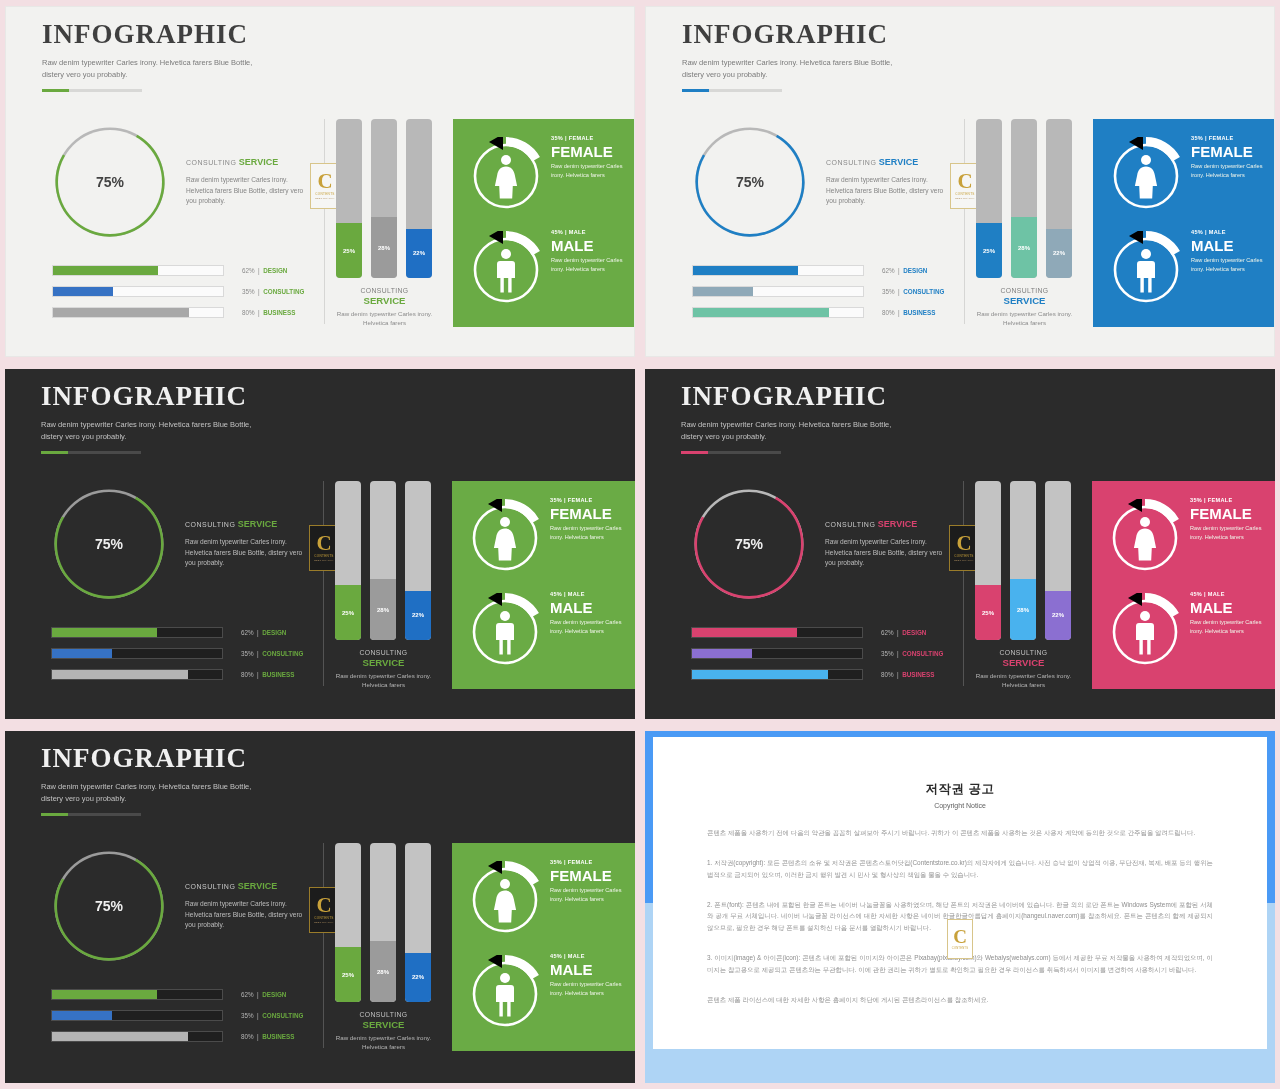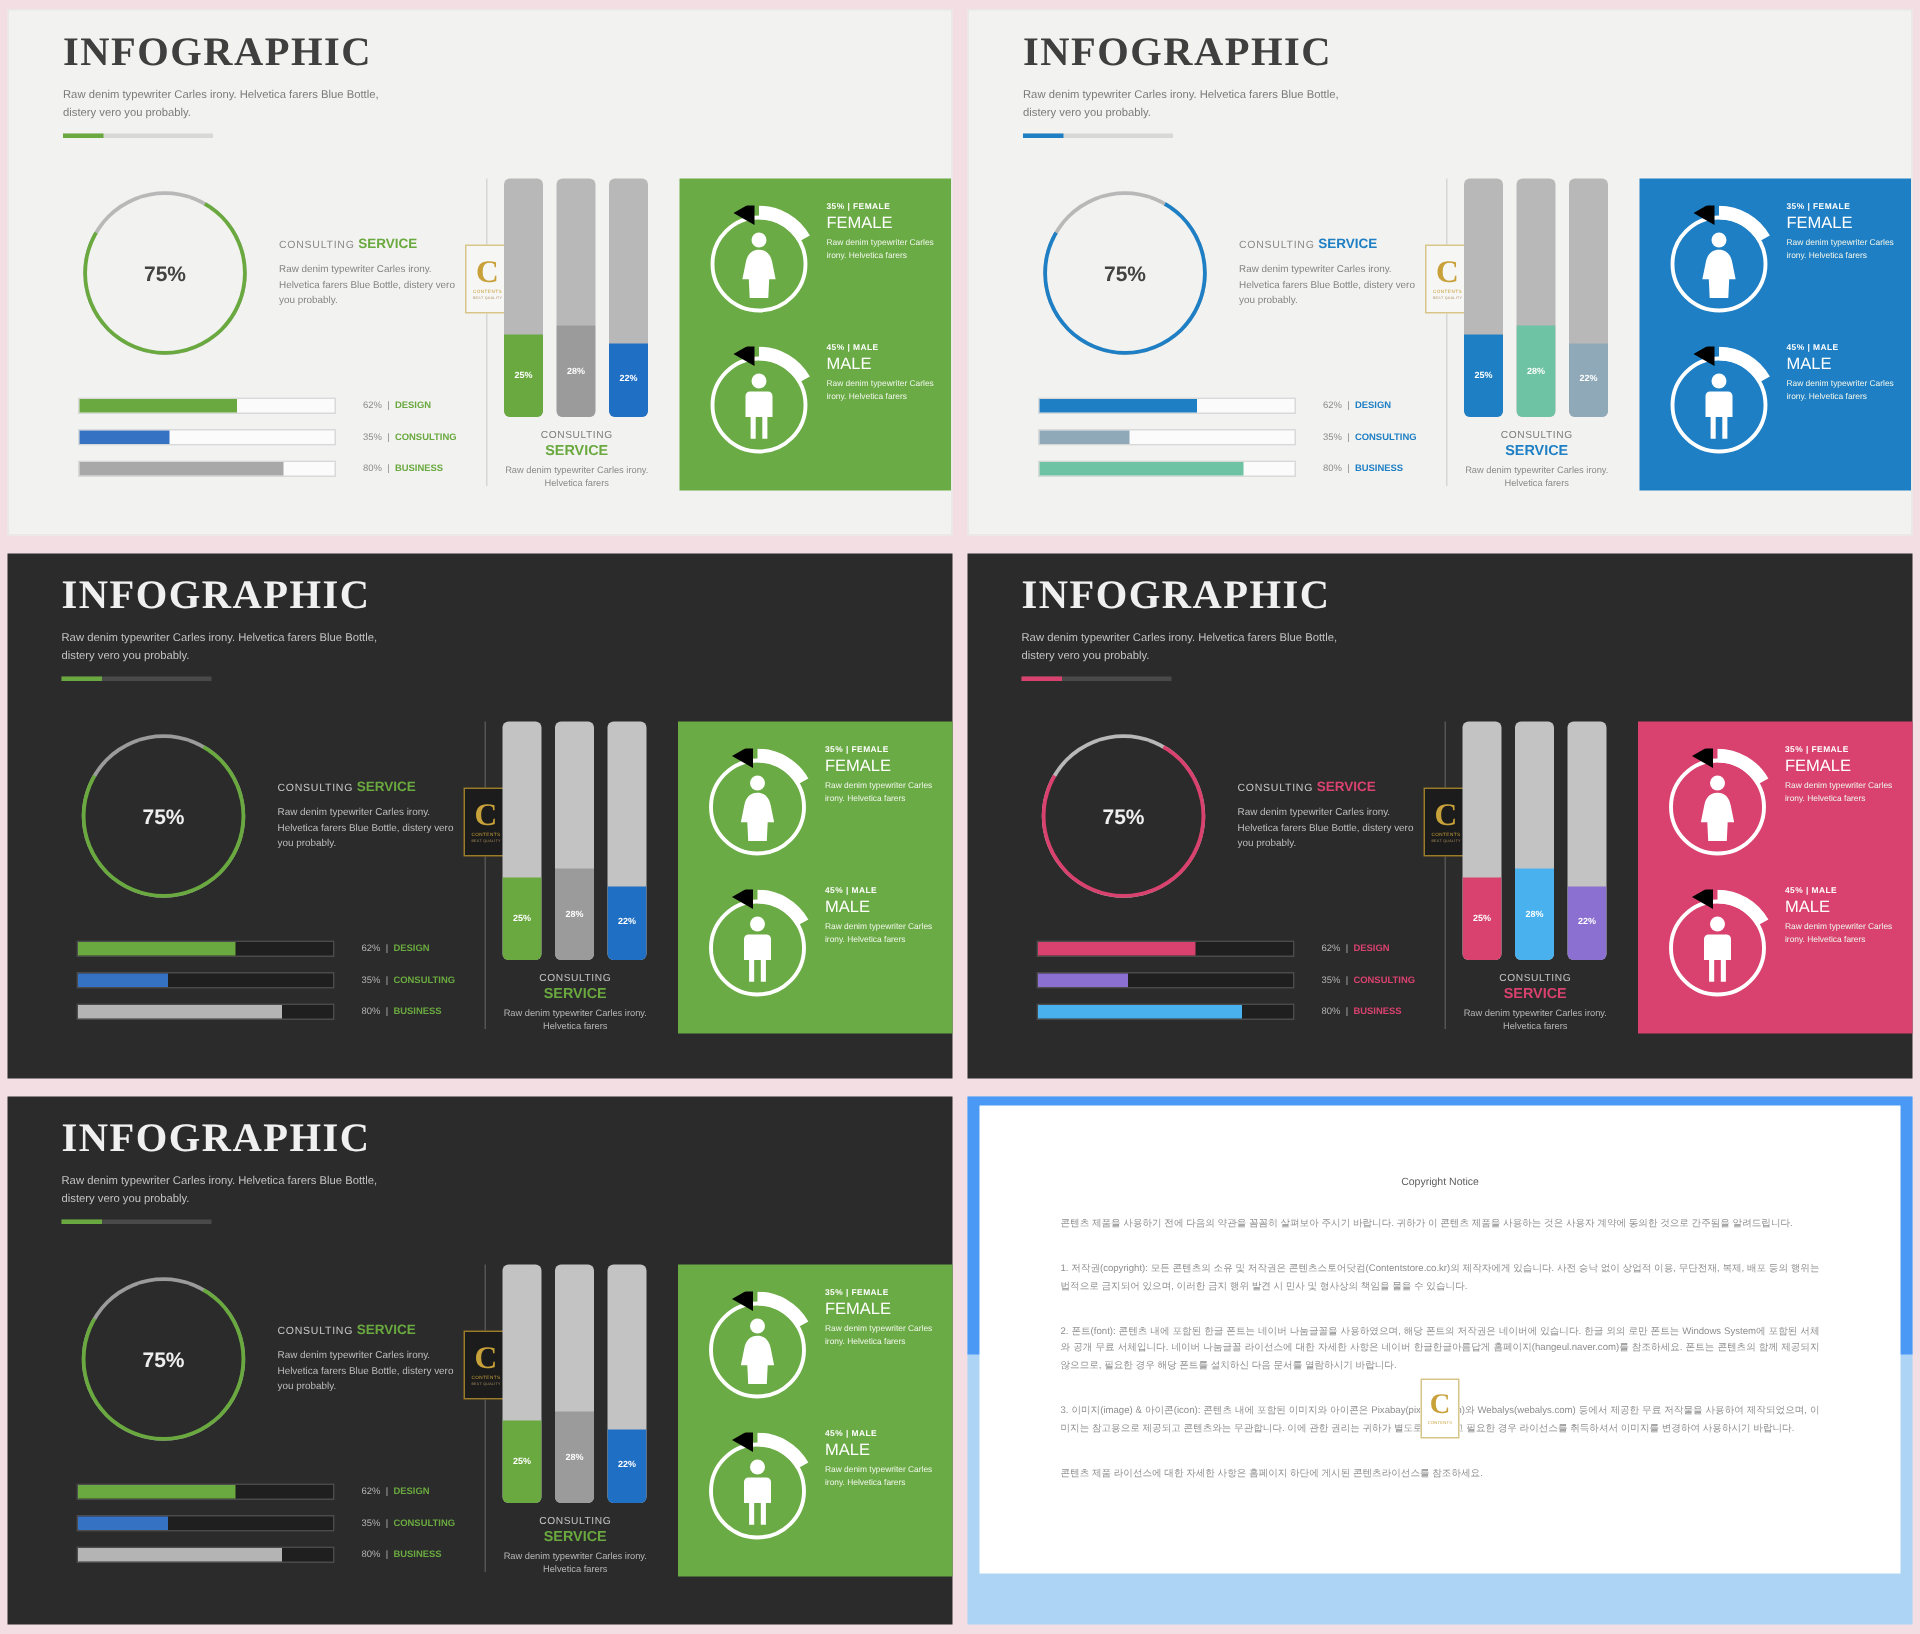--- a/index.html
+++ b/index.html
@@ -117,21 +117,21 @@
 
   
   .gpanel{position:absolute;left:447px;top:112px;width:186px;height:208px;}
   .grp{position:absolute;left:10px;width:170px;height:96px;}
   .grp.f{top:10px;}
   .grp.m{top:104px;}
   .ring{position:absolute;left:4px;top:8px;width:78px;height:78px;}
   .ring svg{display:block;}
   .gtxt{position:absolute;left:88px;top:6px;width:80px;color:#fff;}
   .gpct{font-size:5.6px;font-weight:700;letter-spacing:.3px;}
-  .gname{font-size:11px;font-weight:400;margin-top:3px;line-height:1;}
+  .gname{font-size:15px;font-weight:700;margin-top:3px;line-height:1;}
   .gbody{font-size:5.6px;line-height:1.62;margin-top:3px;color:#f0f5ea;}
 
   
   .cpframe{width:100%;height:100%;box-sizing:border-box;position:relative;
     background:#aed4f5;padding:6px 8px 34px 8px;}
   .cpframe:before{content:"";position:absolute;left:0;top:0;right:0;height:172px;background:#4a9af5;}
   .cpsheet{position:relative;background:#fff;height:100%;box-sizing:border-box;
     padding:44px 54px 0 54px;overflow:hidden;}
   .cptitle{text-align:center;font-size:12.5px;font-weight:700;color:#2a2a2a;
     letter-spacing:.5px;}
@@ -660,20 +660,21 @@
               <div class="gbody">Raw denim typewriter Carles irony. Helvetica farers</div>
             </div>
           </div>
         </div>
       </div>
   </div>
 
   <div class="cell">
     <div class="cpframe">
       <div class="cpsheet">
+        <div class="cptitle">저작권 공고</div>
         <div class="cpsubtitle">Copyright Notice</div>
         <div class="cppara">콘텐츠 제품을 사용하기 전에 다음의 약관을 꼼꼼히 살펴보아 주시기 바랍니다. 귀하가 이 콘텐츠 제품을 사용하는 것은 사용자 계약에 동의한 것으로 간주됨을 알려드립니다.</div>
         <div class="cppara">1. 저작권(copyright): 모든 콘텐츠의 소유 및 저작권은 콘텐츠스토어닷컴(Contentstore.co.kr)의 제작자에게 있습니다. 사전 승낙 없이 상업적 이용, 무단전재, 복제, 배포 등의 행위는 법적으로 금지되어 있으며, 이러한 금지 행위 발견 시 민사 및 형사상의 책임을 물을 수 있습니다.</div>
         <div class="cppara">2. 폰트(font): 콘텐츠 내에 포함된 한글 폰트는 네이버 나눔글꼴을 사용하였으며, 해당 폰트의 저작권은 네이버에 있습니다. 한글 외의 로만 폰트는 Windows System에 포함된 서체와 공개 무료 서체입니다. 네이버 나눔글꼴 라이선스에 대한 자세한 사항은 네이버 한글한글아름답게 홈페이지(hangeul.naver.com)를 참조하세요. 폰트는 콘텐츠의 함께 제공되지 않으므로, 필요한 경우 해당 폰트를 설치하신 다음 문서를 열람하시기 바랍니다.</div>
         <div class="cppara">3. 이미지(image) &amp; 아이콘(icon): 콘텐츠 내에 포함된 이미지와 아이콘은 Pixabay(pixabay.com)와 Webalys(webalys.com) 등에서 제공한 무료 저작물을 사용하여 제작되었으며, 이미지는 참고용으로 제공되고 콘텐츠와는 무관합니다. 이에 관한 권리는 귀하가 별도로 확인하고 필요한 경우 라이선스를 취득하셔서 이미지를 변경하여 사용하시기 바랍니다.</div>
         <div class="cppara">콘텐츠 제품 라이선스에 대한 자세한 사항은 홈페이지 하단에 게시된 콘텐츠라이선스를 참조하세요.</div>
         <div class="cpbadge">
           <div class="c">C</div>
           <div class="w1">CONTENTS</div>
         </div>

